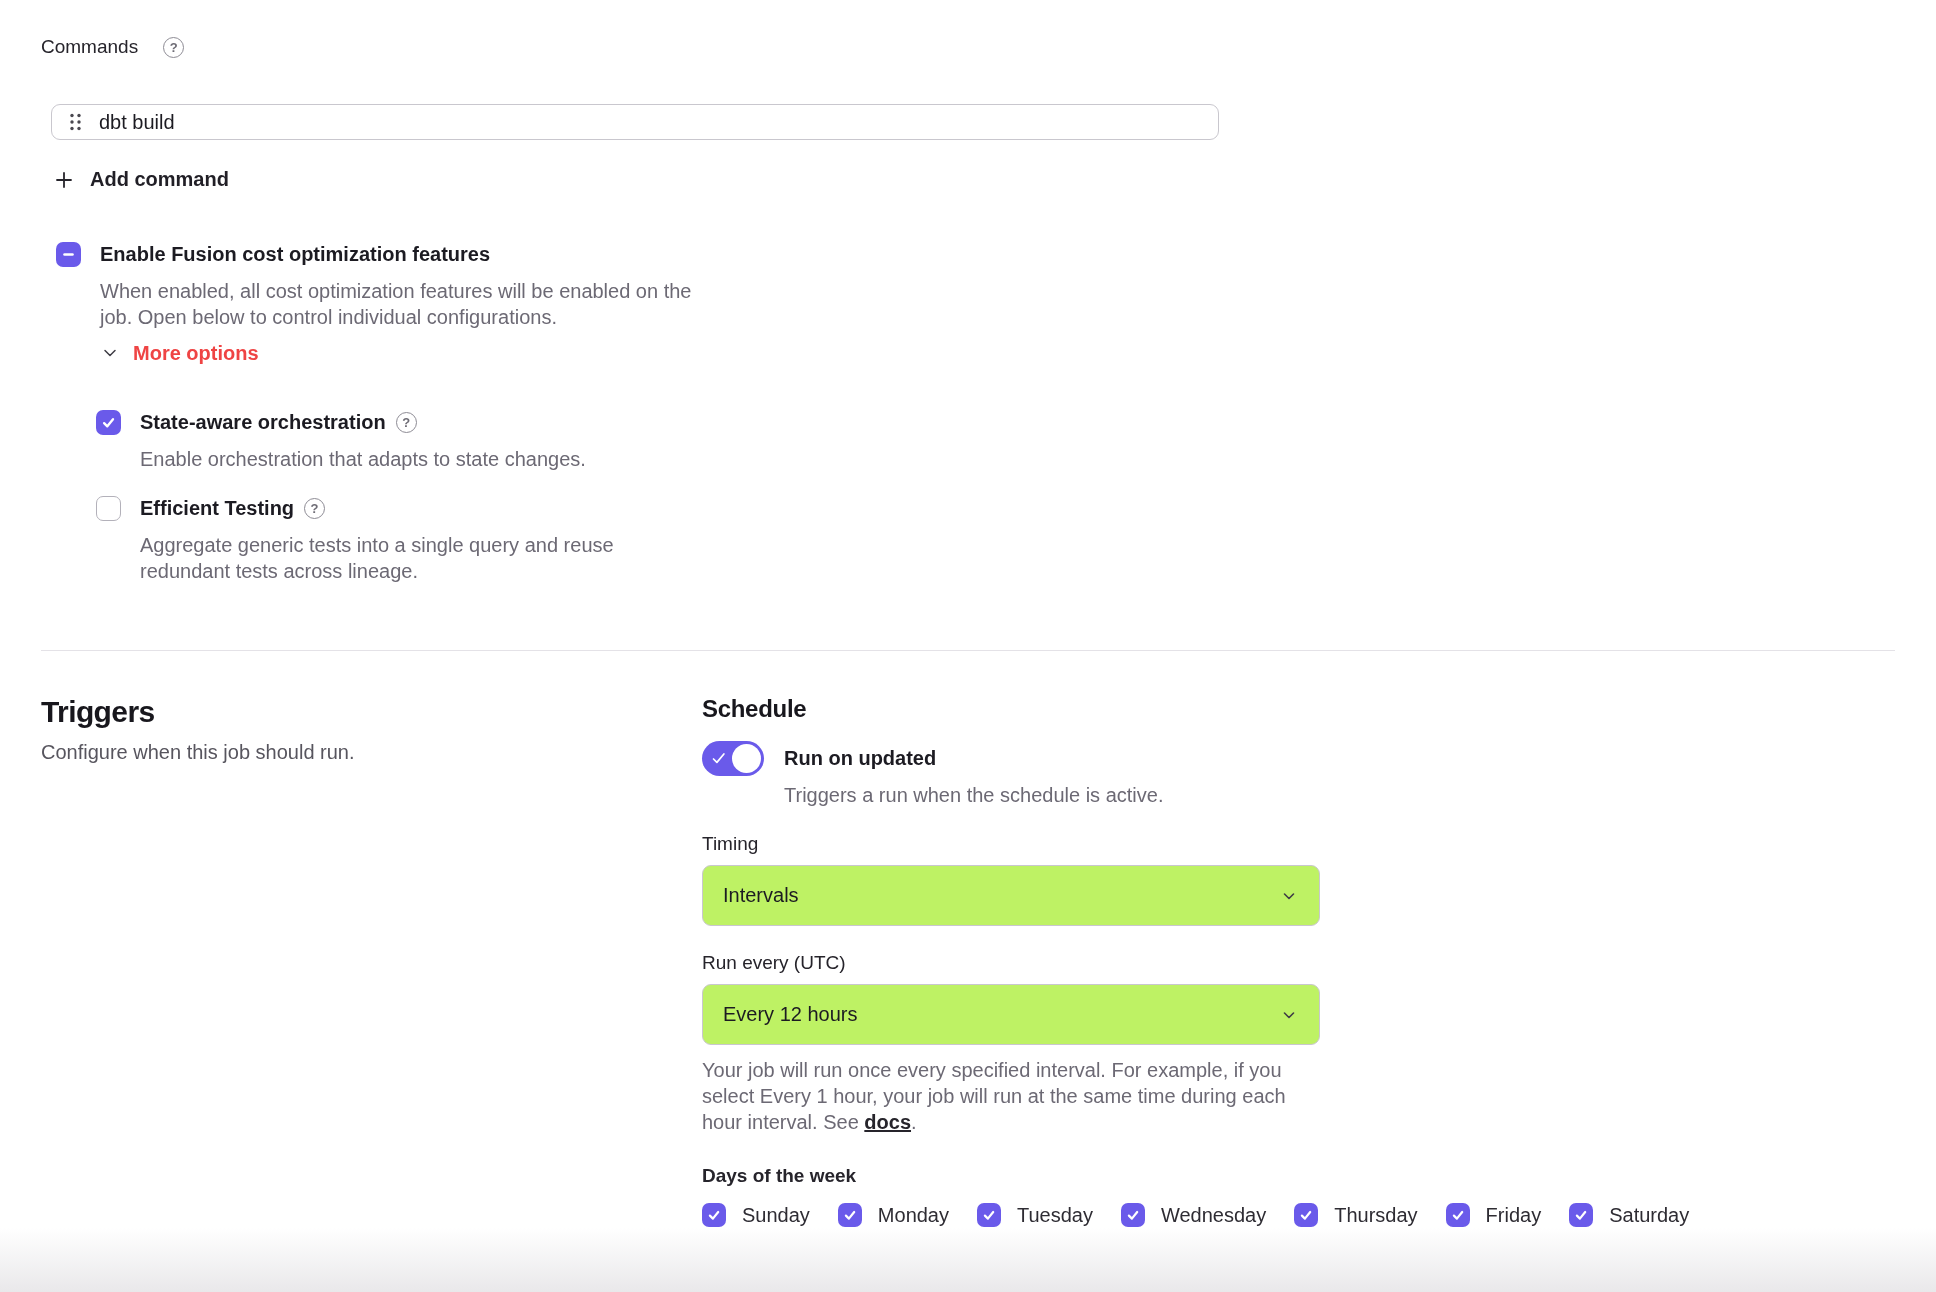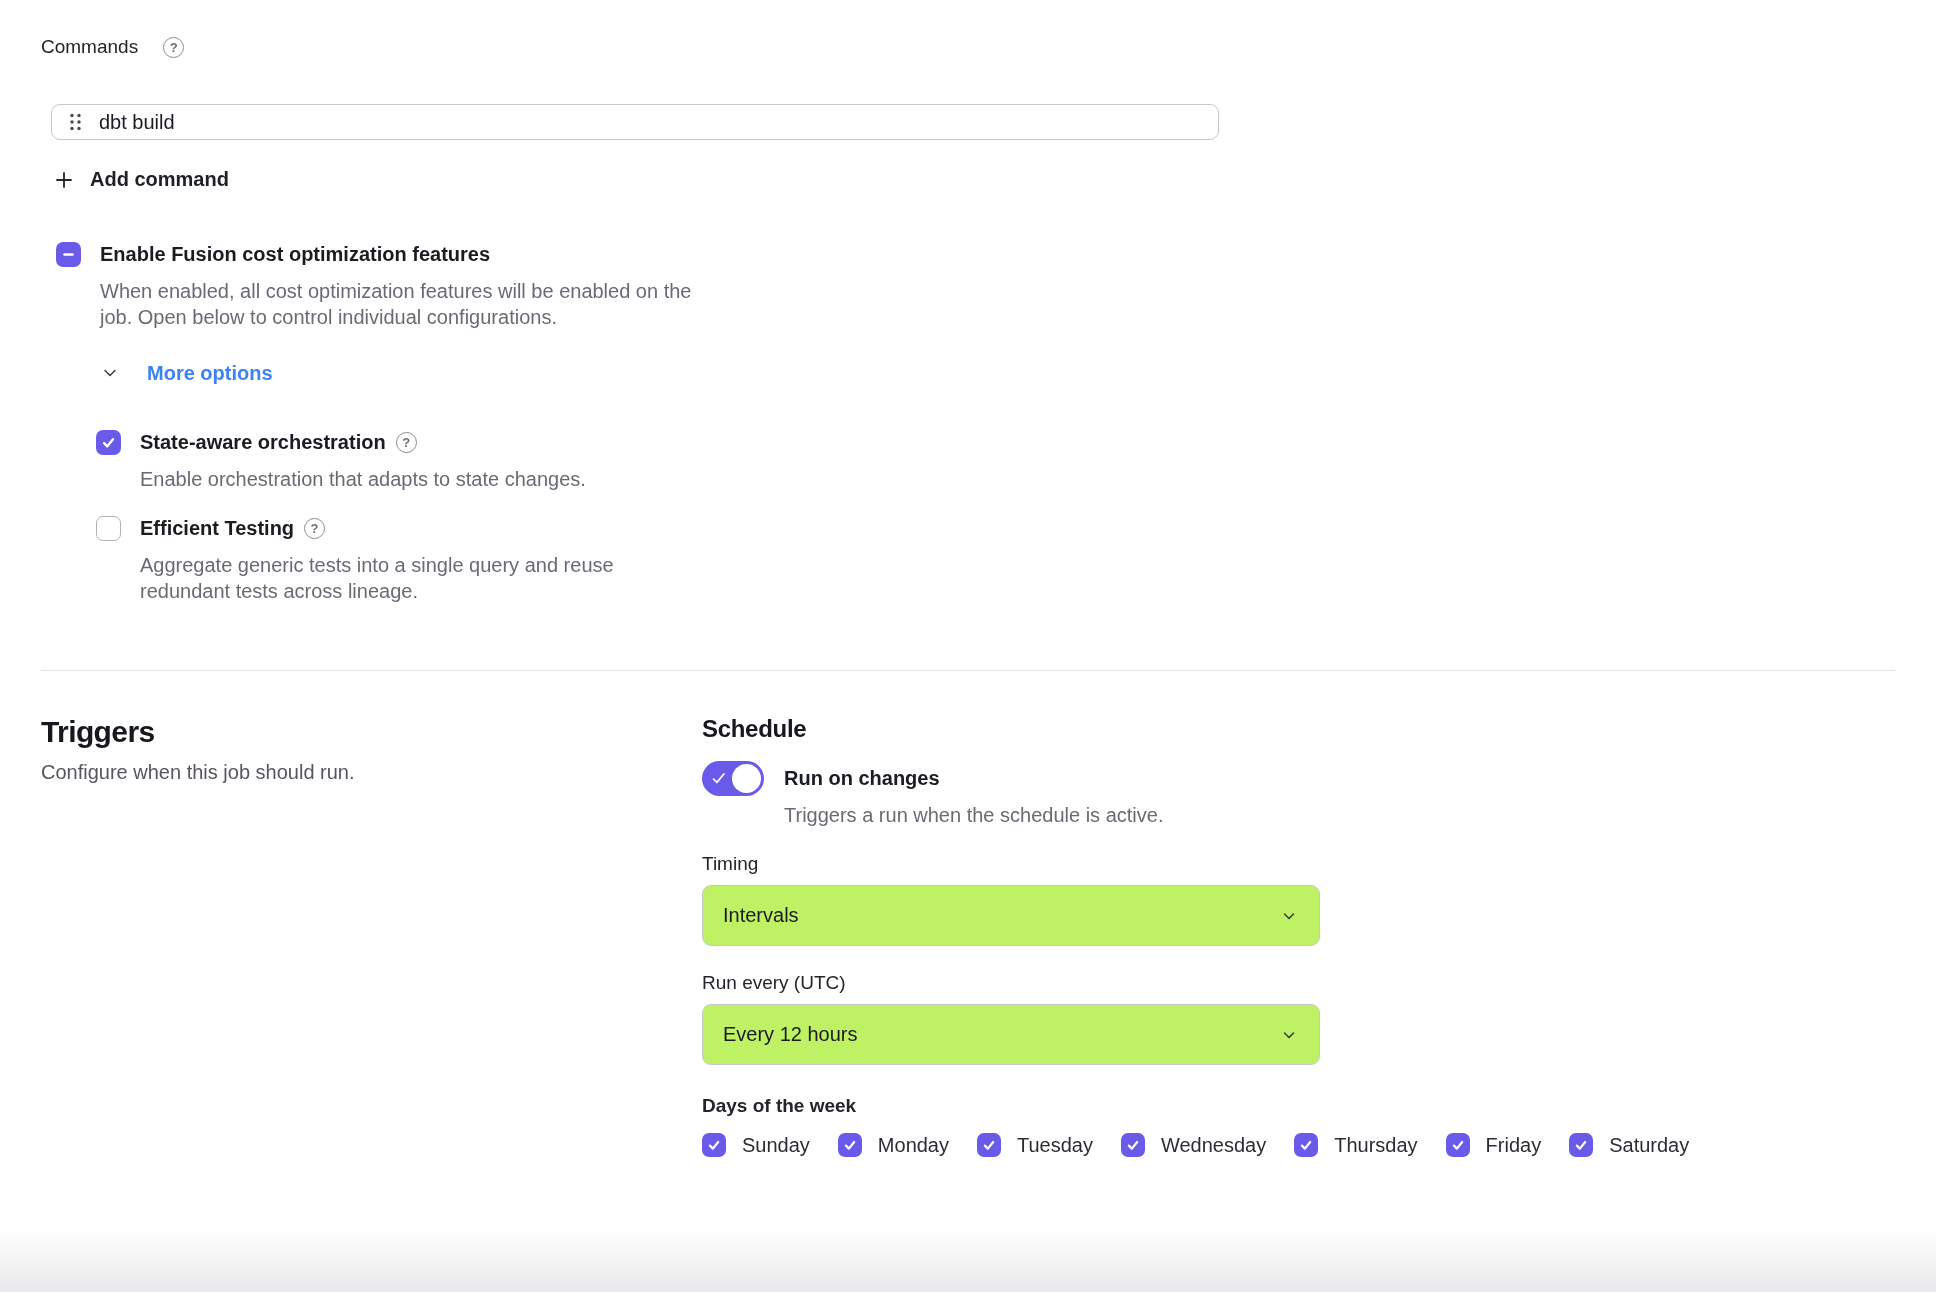--- a/index.html
+++ b/index.html
@@ -106,28 +106,28 @@
     gap:10px;
   }
   .cb-desc{
     margin-top:11px;
     font-size:20px;
     color:#6c6974;
     line-height:26px;
   }
   .mt24{margin-top:24px;}
   .more-options{
-    margin-top:32px;
+    margin-top:12px;
     margin-left:45px;
     display:inline-flex;
     align-items:center;
-    gap:28px;
+    gap:14px;
     font-size:20px;
     font-weight:600;
-    color:#3b82f6;
+    color:#ef4444;
     cursor:pointer;
   }
   .nested{margin-left:40px;margin-top:44px;}
   .nested.second{margin-top:24px;}
   .divider{
     border:none;
     border-top:1px solid #e4e2e7;
     margin:66px 41px 0 41px;
   }
   
@@ -304,41 +304,42 @@
       <h3>Schedule</h3>
 
       <div class="toggle-row">
         <span class="toggle">
           <svg class="tick" width="16" height="15" viewBox="0 0 16 15">
               <path d="M2.5 8l3.4 3.4 7-8.4" fill="none" stroke="#fff" stroke-width="1.7" stroke-linecap="round" stroke-linejoin="round"></path>
             </svg>
           <span class="knob"></span>
         </span>
         <div>
-          <div class="toggle-label">Run on changes</div>
+          <div class="toggle-label">Run on updated</div>
           <div class="toggle-desc">Triggers a run when the schedule is active.</div>
         </div>
       </div>
 
       <div class="small-label">Timing</div>
       <div class="select">
         <span class="select-value">Intervals</span>
         <svg width="20" height="20" viewBox="0 0 20 20">
             <path d="M5.5 8l4.5 4.5L14.5 8" fill="none" stroke="#3f3d45" stroke-width="1.6" stroke-linecap="round" stroke-linejoin="round"></path>
           </svg>
       </div>
 
       <div class="small-label">Run every (UTC)</div>
       <div class="select">
         <span class="select-value">Every 12 hours</span>
         <svg width="20" height="20" viewBox="0 0 20 20">
             <path d="M5.5 8l4.5 4.5L14.5 8" fill="none" stroke="#3f3d45" stroke-width="1.6" stroke-linecap="round" stroke-linejoin="round"></path>
           </svg>
       </div>
 
+      <div class="help-text"><span>Your job will run once every specified interval. For example, if you select Every 1 hour, your job will run at the same time during each hour interval. See </span><a>docs</a><span>.</span></div>
 
       <div class="days-label">Days of the week</div>
 
       <div class="days-row">
         <label class="day">
           <span class="cb cb-sm checked">
               <svg width="14" height="14" viewBox="0 0 14 14">
                 <path d="M2.9 7.6l3 3 5.3-6.6" fill="none" stroke="#fff" stroke-width="2.2" stroke-linecap="round" stroke-linejoin="round"></path>
               </svg>
             </span>

